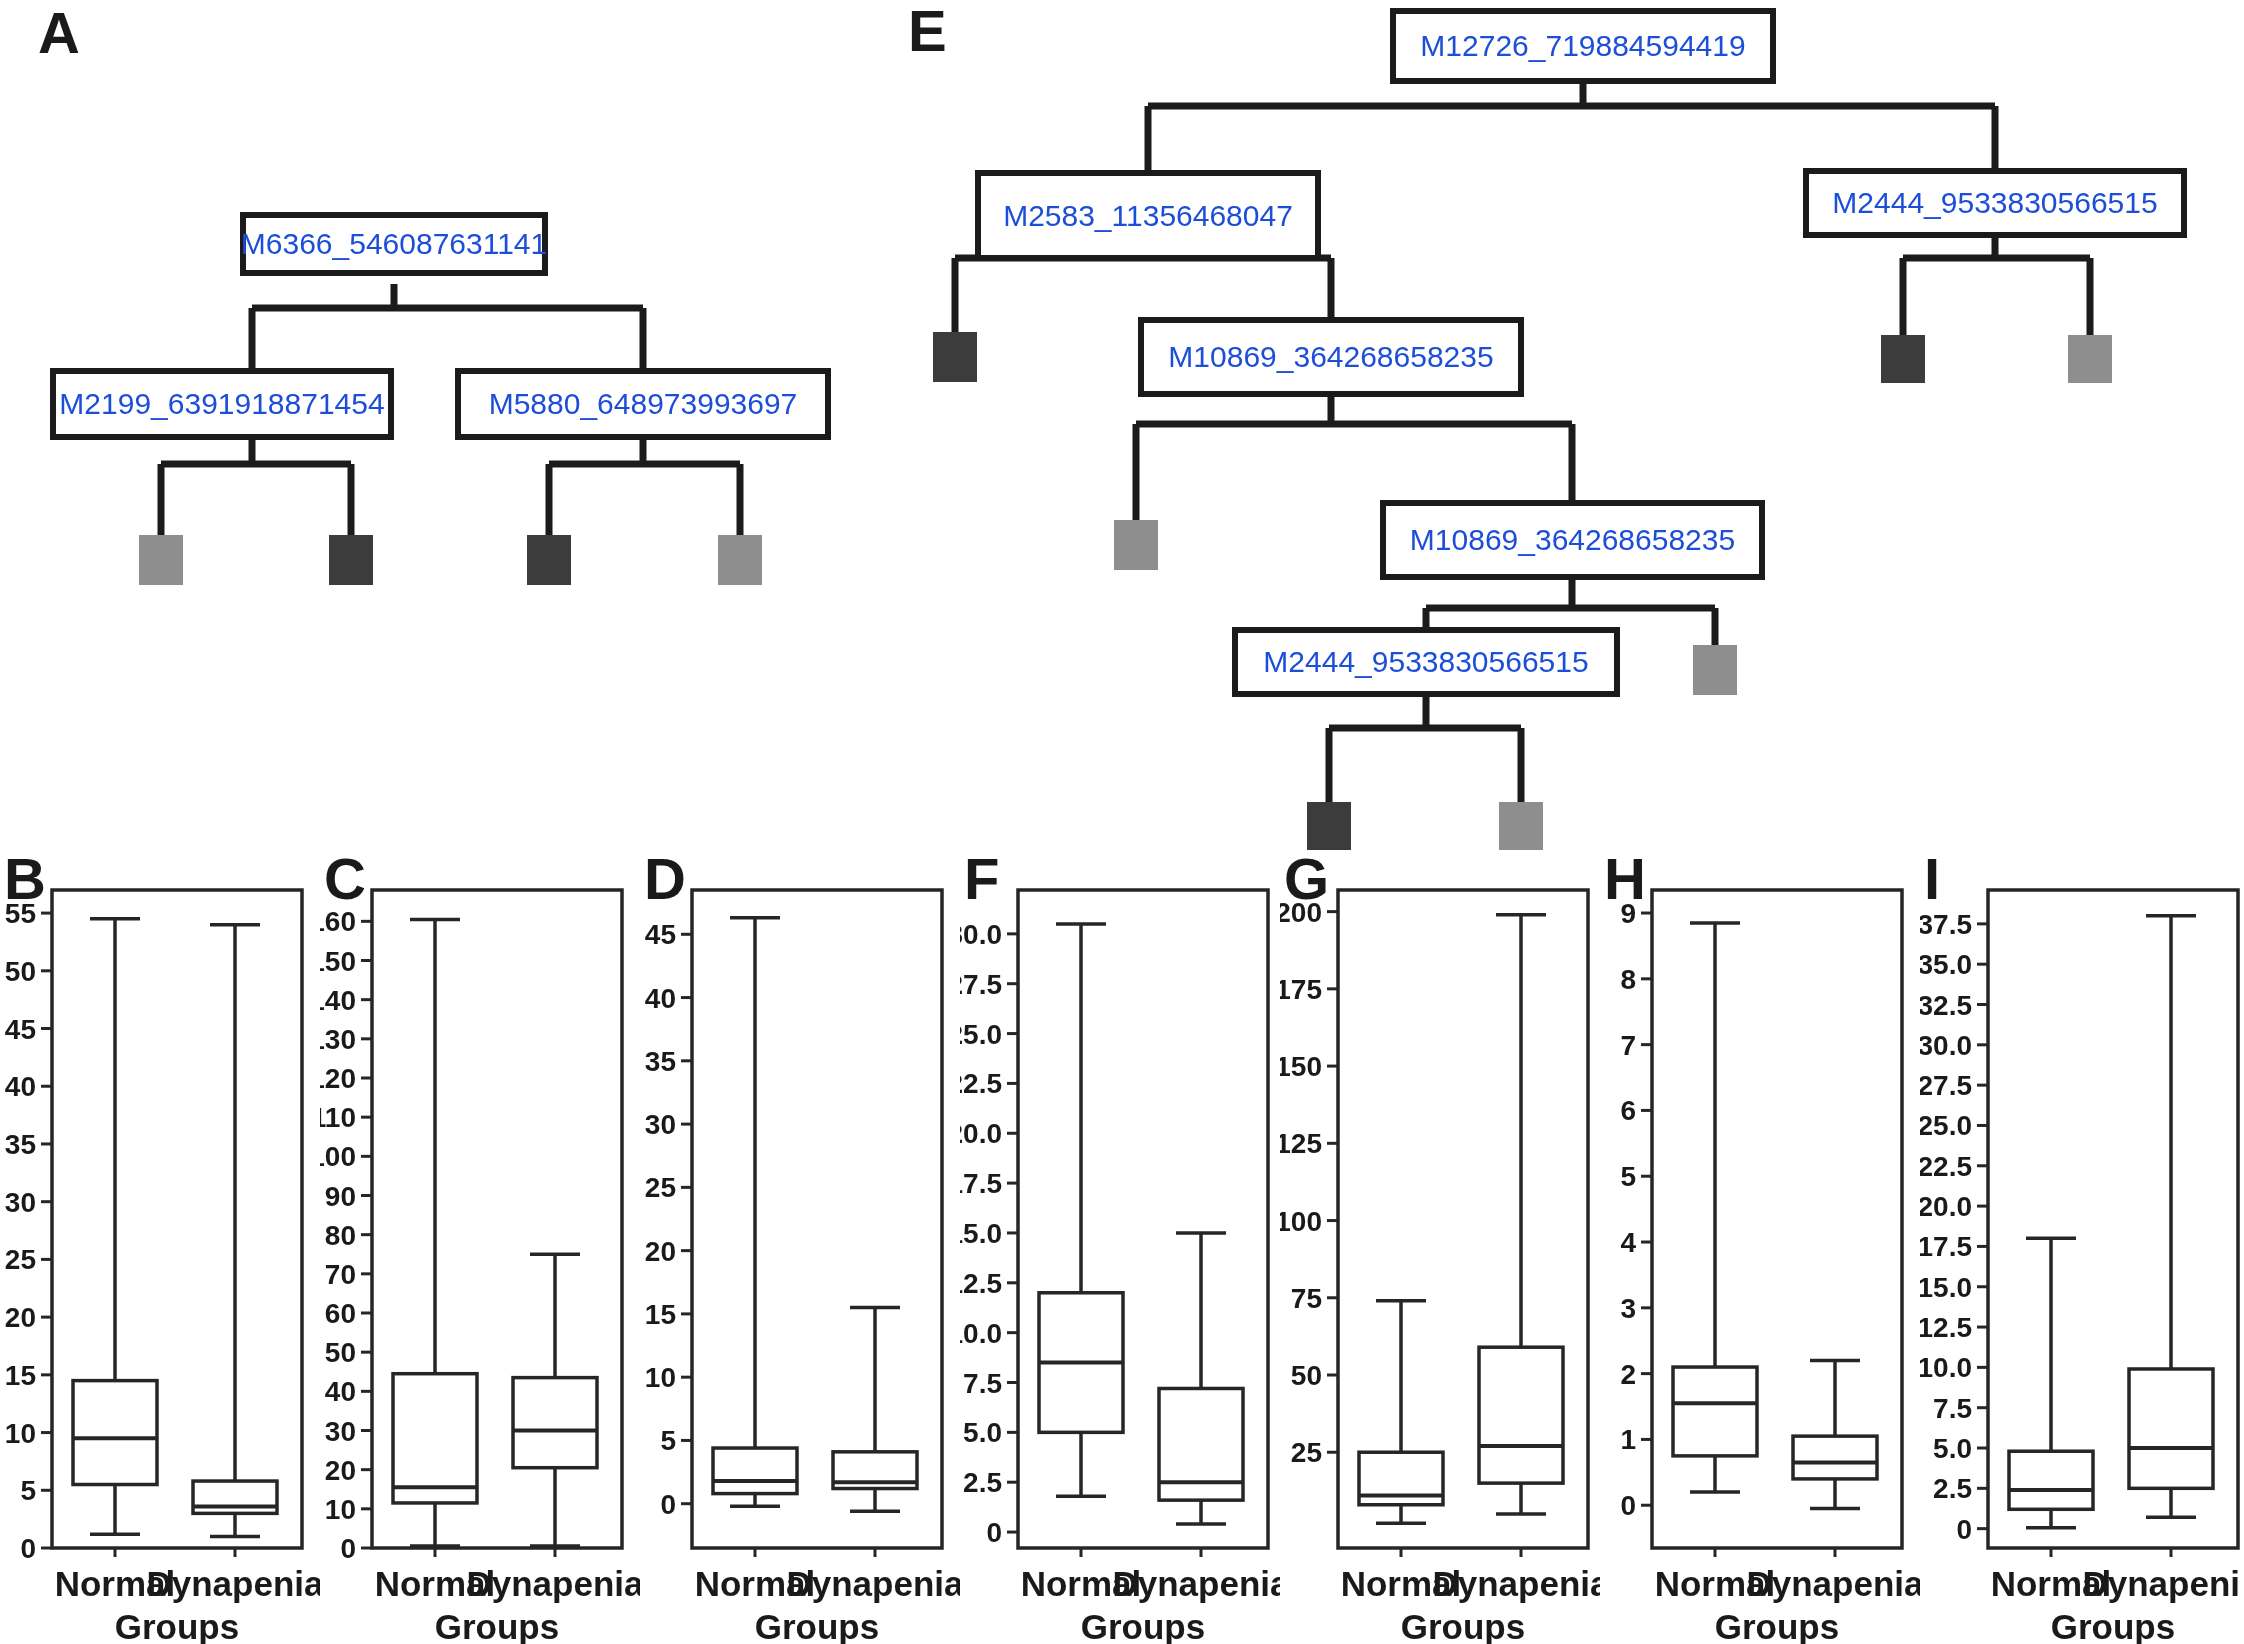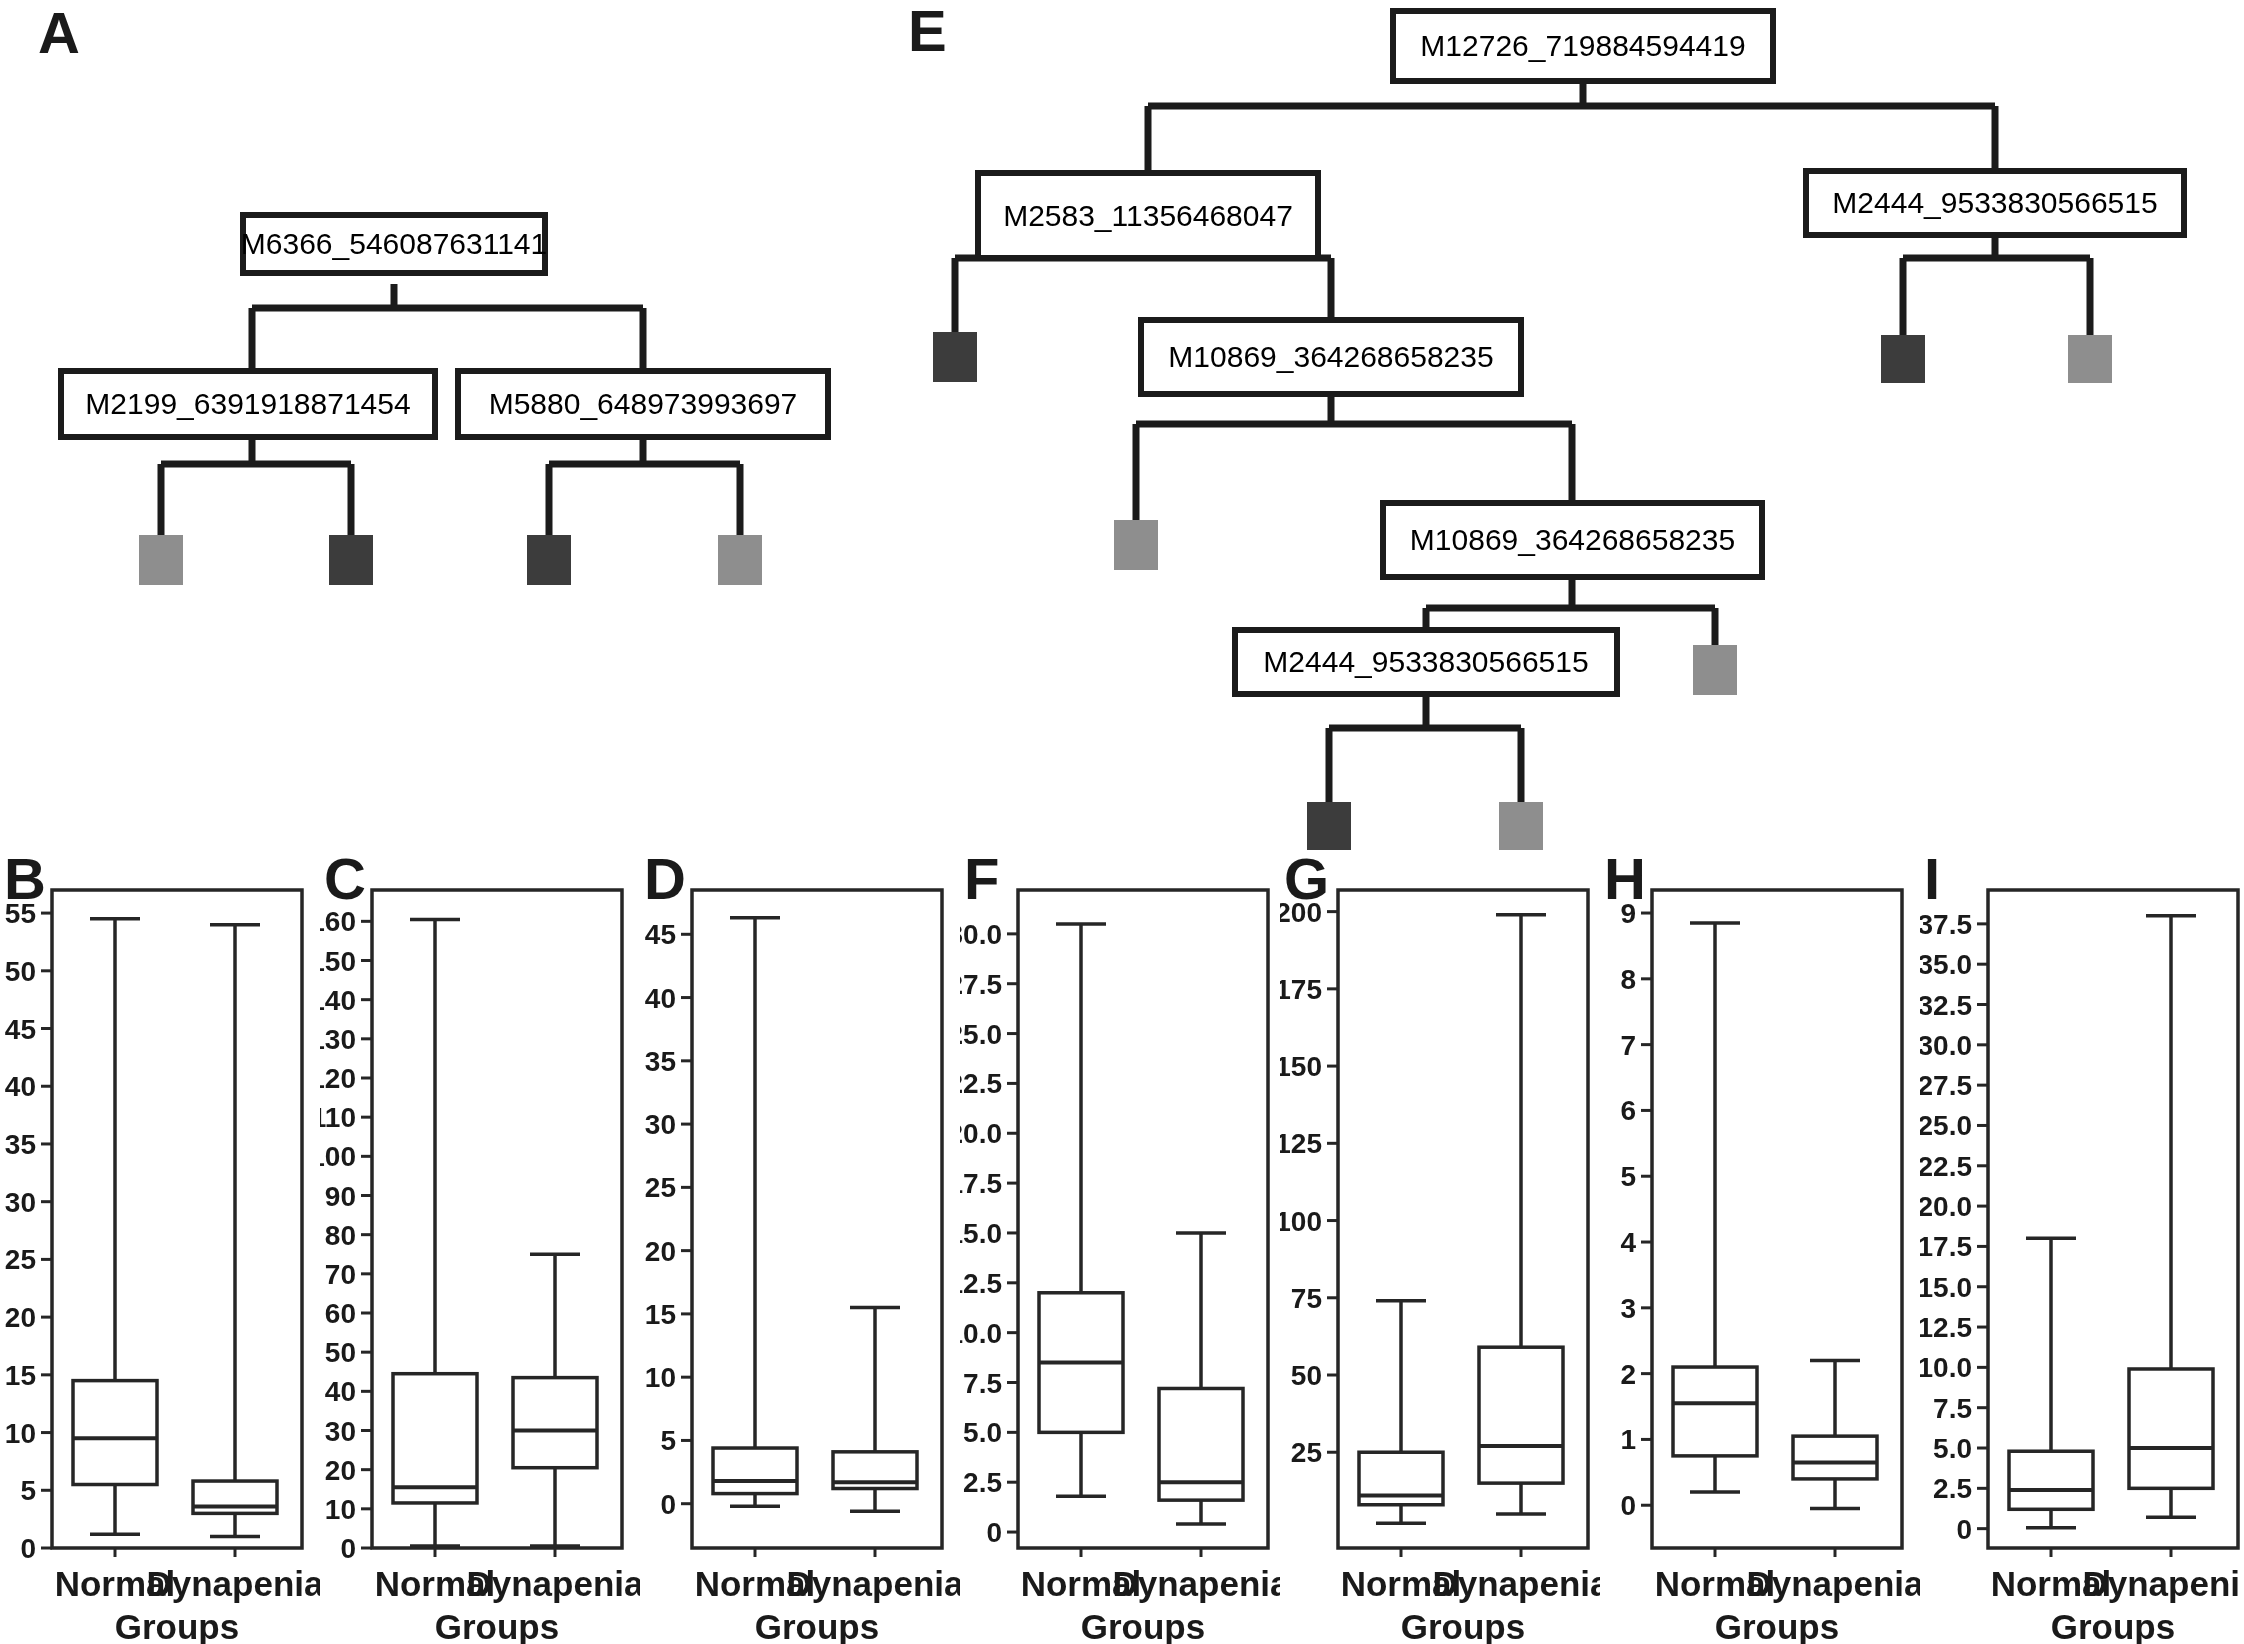--- a/index.html
+++ b/index.html
@@ -9,21 +9,21 @@
     --line:#1b1b1b;
   }
   .tree-lines{position:absolute;left:0;top:0;}
   .panel-letter{
     position:absolute;font-size:58px;font-weight:700;line-height:1;
     color:#1a1a1a;user-select:none;
   }
   .tnode{
     position:absolute;display:flex;align-items:center;justify-content:center;
     background:#fff;border:6px solid var(--line);box-sizing:border-box;
-    font-size:30px;font-weight:400;white-space:nowrap;color:#000000;
+    font-size:30px;font-weight:400;white-space:nowrap;color:#1d4ed8;
   }
   .leaf{position:absolute;background:#777;}
   .bp{position:absolute;top:850px;width:320px;height:794px;}
   .bp svg{position:absolute;left:0;top:0;}
   .bp .panel-letter{left:4px;top:0px;}
   svg text{font-family:"Liberation Sans",sans-serif;}
 </style>
 </head>
 <body>
 
@@ -36,21 +36,21 @@
     <path d="M1583 84 L1583 106 M1148 106 L1995 106 M1148 106 L1148 172 M1995 106 L1995 170
              M1148 240 L1148 258 M955 258 L1331 258 M955 258 L955 334 M1331 258 L1331 319
              M1995 236 L1995 258 M1903 258 L2090 258 M1903 258 L1903 337 M2090 258 L2090 337
              M1331 397 L1331 424 M1136 424 L1572 424 M1136 424 L1136 522 M1572 424 L1572 502
              M1572 580 L1572 608 M1426 608 L1426 629 M1426 608 L1715 608 M1715 608 L1715 647
              M1426 695 L1426 728 M1329 728 L1521 728 M1329 728 L1329 804 M1521 728 L1521 804" fill="none" stroke="#1b1b1b" stroke-width="7"></path>
   </svg>
 
   <div class="panel-letter" style="left:38px;top:4px">A</div>
   <div class="tnode" style="left:240px;top:212px;width:308px;height:64px">M6366_546087631141</div>
-  <div class="tnode" style="left:58px;top:368px;width:380px;height:72px">M2199_6391918871454</div>
+  <div class="tnode" style="left:50px;top:368px;width:344px;height:72px">M2199_6391918871454</div>
   <div class="tnode" style="left:455px;top:368px;width:376px;height:72px">M5880_648973993697</div>
   <div class="leaf" style="left: 139px; top: 535px; width: 44px; height: 50px; background: rgb(142, 142, 142);"></div>
   <div class="leaf" style="left: 329px; top: 535px; width: 44px; height: 50px; background: rgb(60, 60, 60);"></div>
   <div class="leaf" style="left: 527px; top: 535px; width: 44px; height: 50px; background: rgb(60, 60, 60);"></div>
   <div class="leaf" style="left: 718px; top: 535px; width: 44px; height: 50px; background: rgb(142, 142, 142);"></div>
 
   <div class="panel-letter" style="left:908px;top:2px">E</div>
   <div class="tnode" style="left:1390px;top:8px;width:386px;height:76px">M12726_719884594419</div>
   <div class="tnode" style="left:975px;top:170px;width:346px;height:91px">M2583_11356468047</div>
   <div class="tnode" style="left:1803px;top:168px;width:384px;height:70px">M2444_9533830566515</div>

